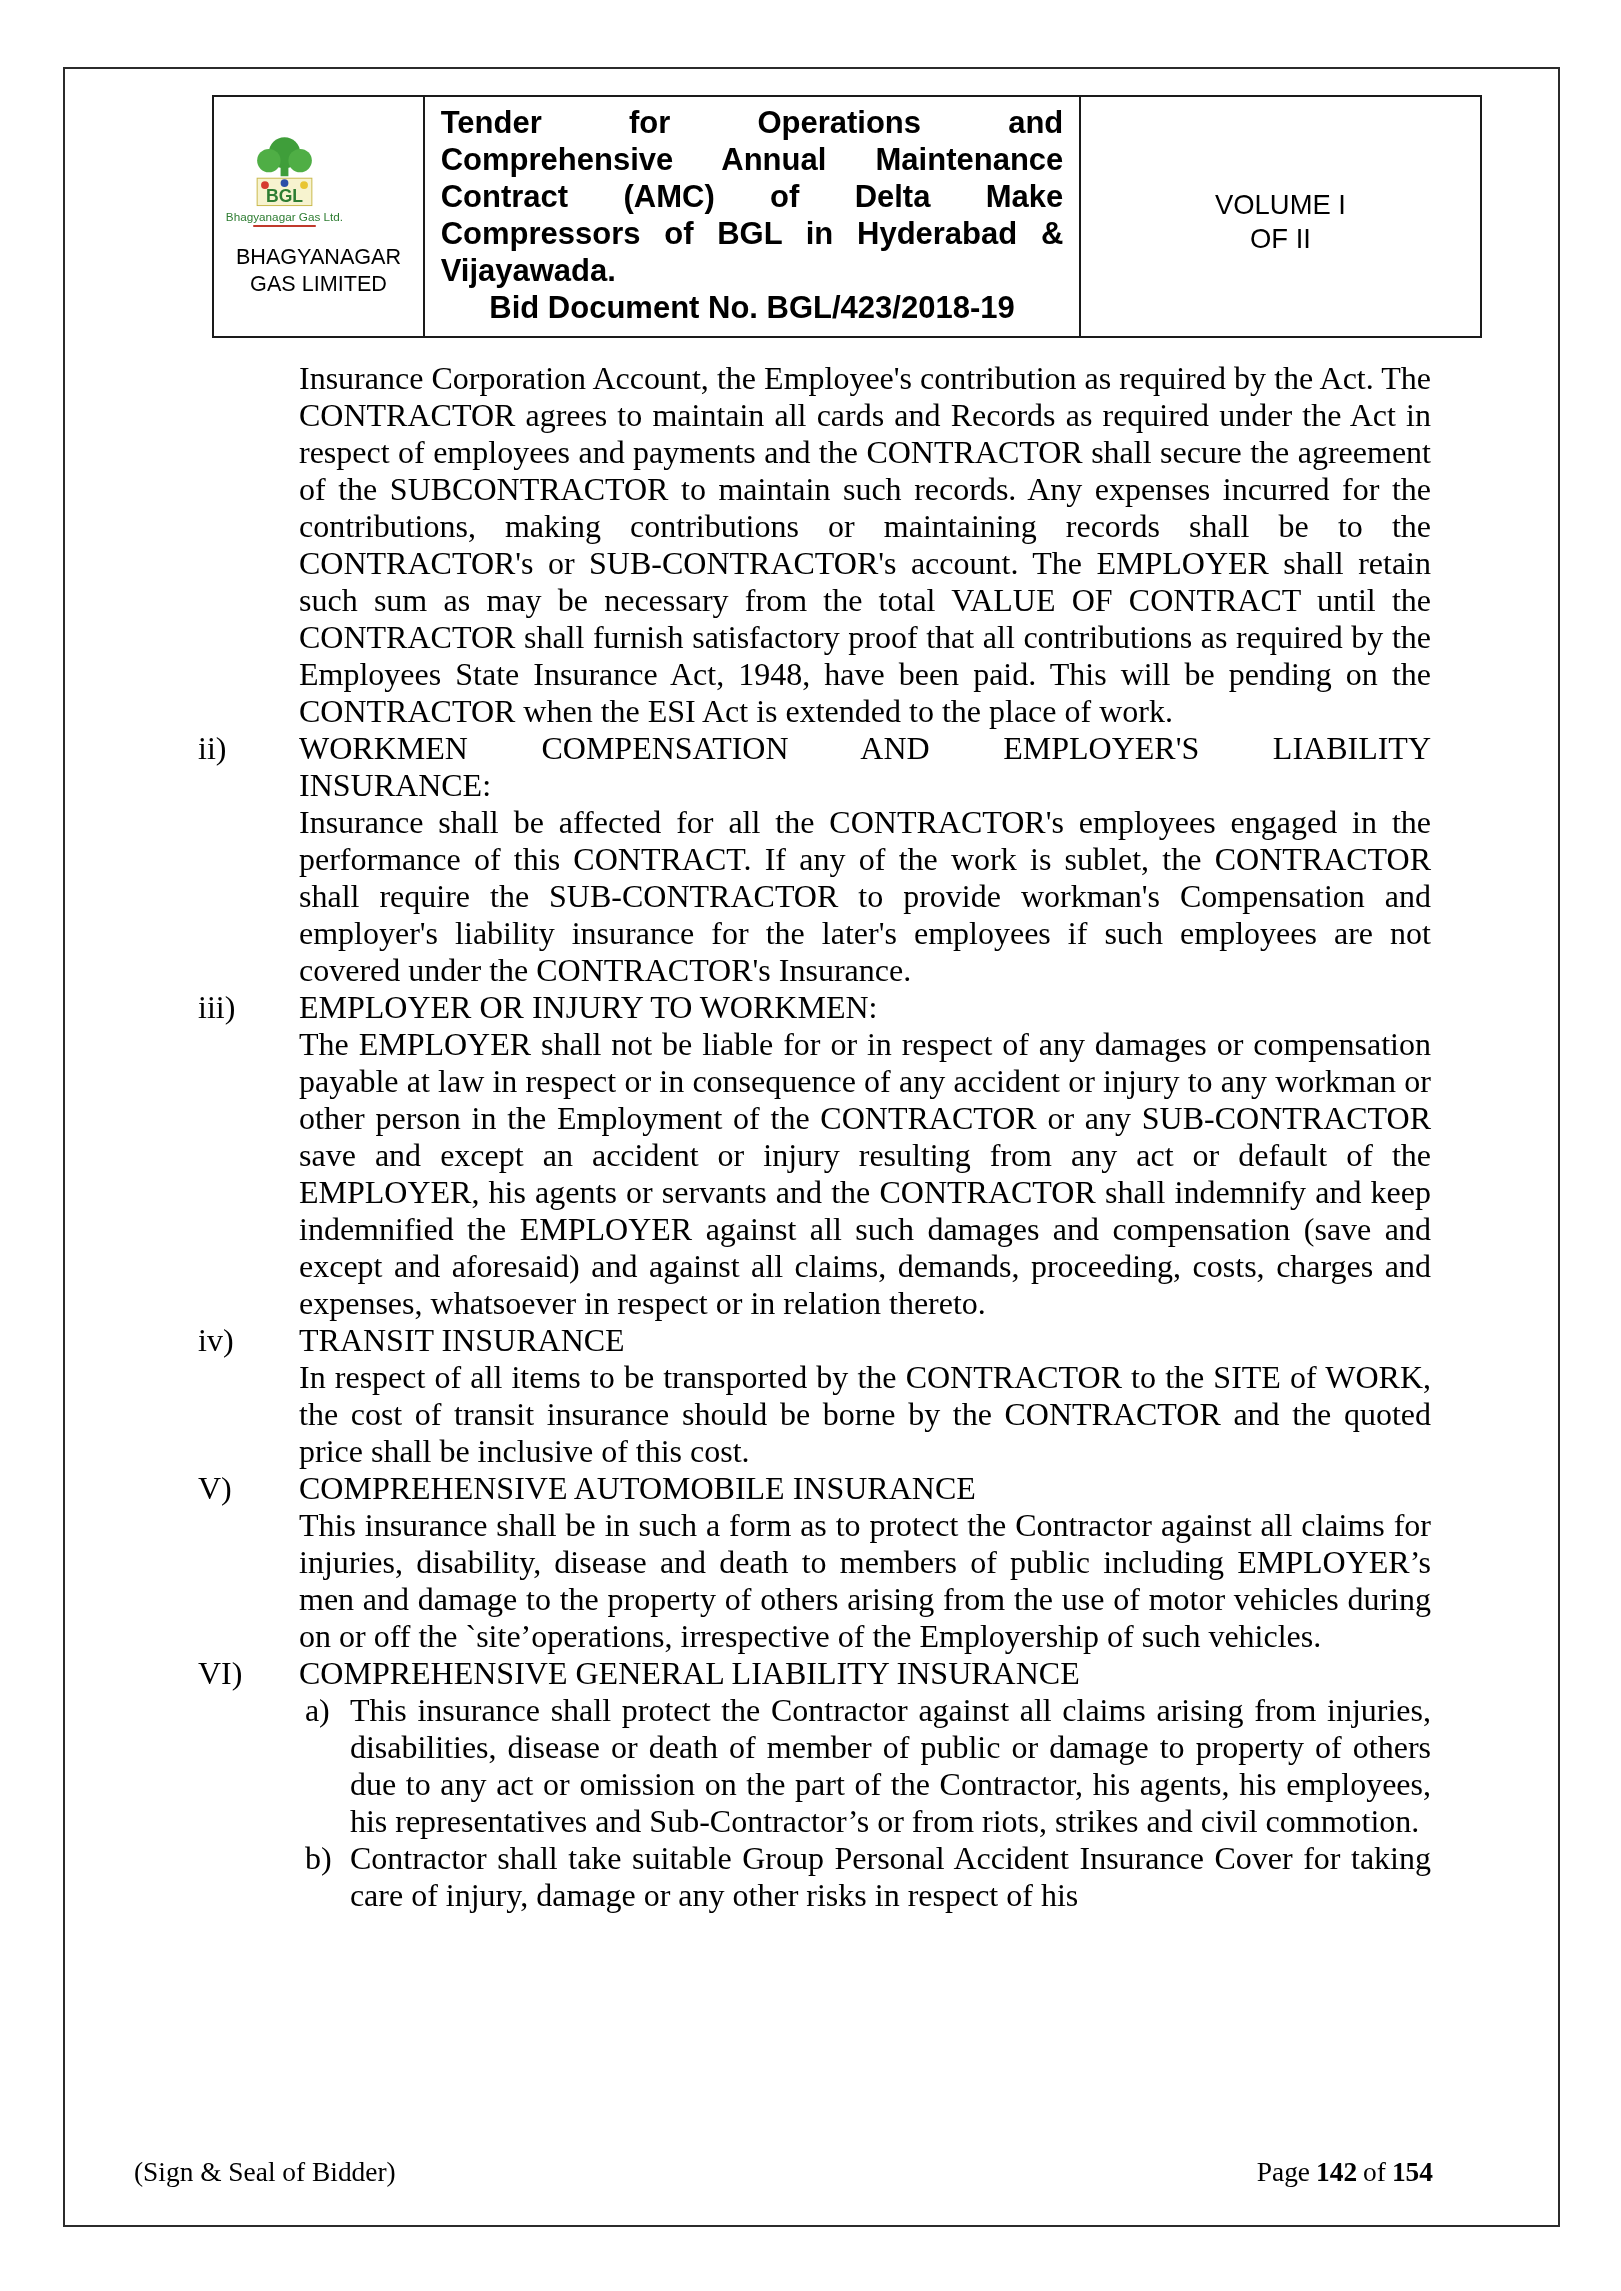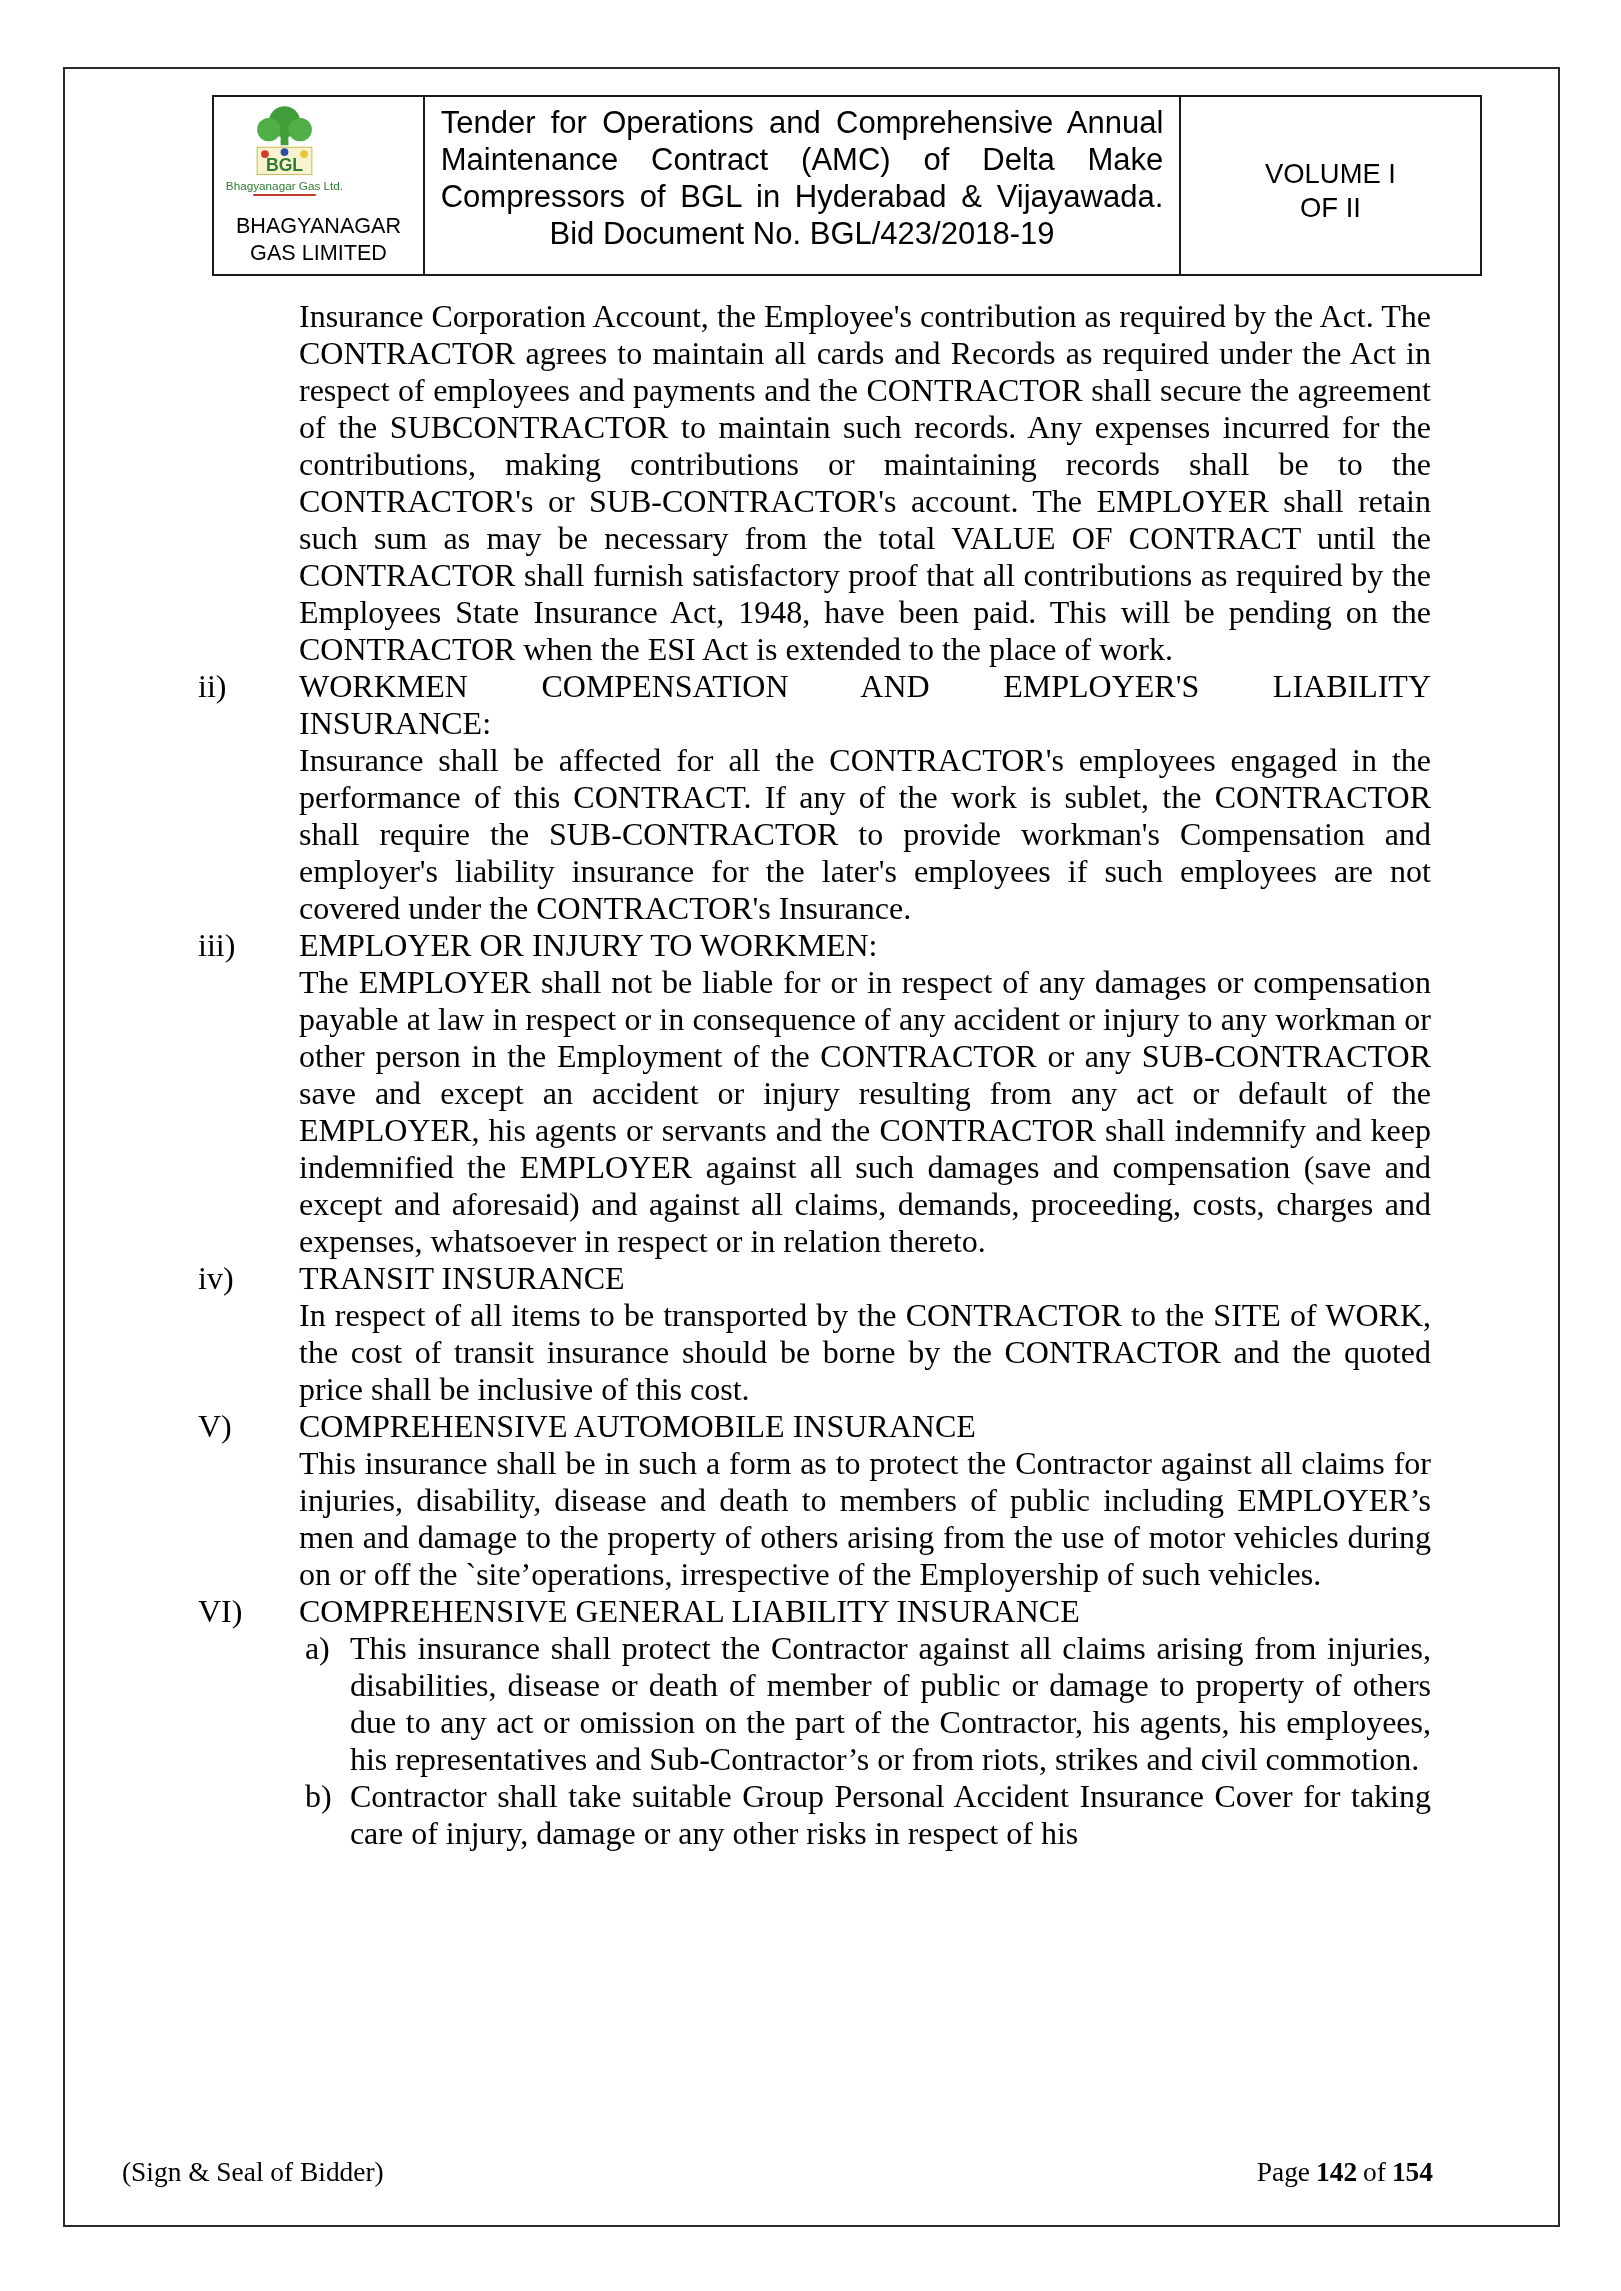--- a/index.html
+++ b/index.html
@@ -33,24 +33,24 @@
     padding: 7.8px 5.9px;
   }
   .org-name {
     font-family: "Liberation Sans", sans-serif;
     font-size: 21.6px; line-height: 26.5px;
     text-align: center;
     margin-top: 4.9px;
     max-width: 225px;
   }
   .cell-title {
-    width: 756px;
+    width: 656px;
     padding: 7.8px 15.7px 9.8px;
     font-family: "Liberation Sans", sans-serif;
-    font-size: 31px; line-height: 37px;
+    font-size: 31px; line-height: 37px; font-weight: bold;
   }
   .tender-title { text-align: justify; text-align-last: justify; }
   .bid-doc { text-align: center; }
   .cell-volume {
     flex: 1;
     display: flex; flex-direction: column;
     align-items: center; justify-content: center;
     font-family: "Liberation Sans", sans-serif;
     font-size: 27.4px; line-height: 34px; margin-top: 12px;
   }
@@ -64,21 +64,21 @@
   .marker { width: 67px; flex: none; }
   .sec-body { flex: 1; min-width: 0; }
   .heading { text-align: left; }
   .heading-justify { text-align: justify; text-align-last: justify; }
   .subitem { display: flex; margin-left: 5.9px; }
   .sub-marker { width: 45px; flex: none; }
   .sub-text { flex: 1; min-width: 0; text-align: justify; margin: 0; }
   
   .footer {
     position: absolute;
-    left: 57px; right: 125px; bottom: 37px;
+    left: 69px; right: 125px; bottom: 37px;
     display: flex; justify-content: space-between; align-items: baseline;
     font-size: 27.4px;
   }
   .page-num { display: flex; gap: 6px; align-items: baseline; }
 </style>
 </head>
 <body>
 
 <div class="page">
 

